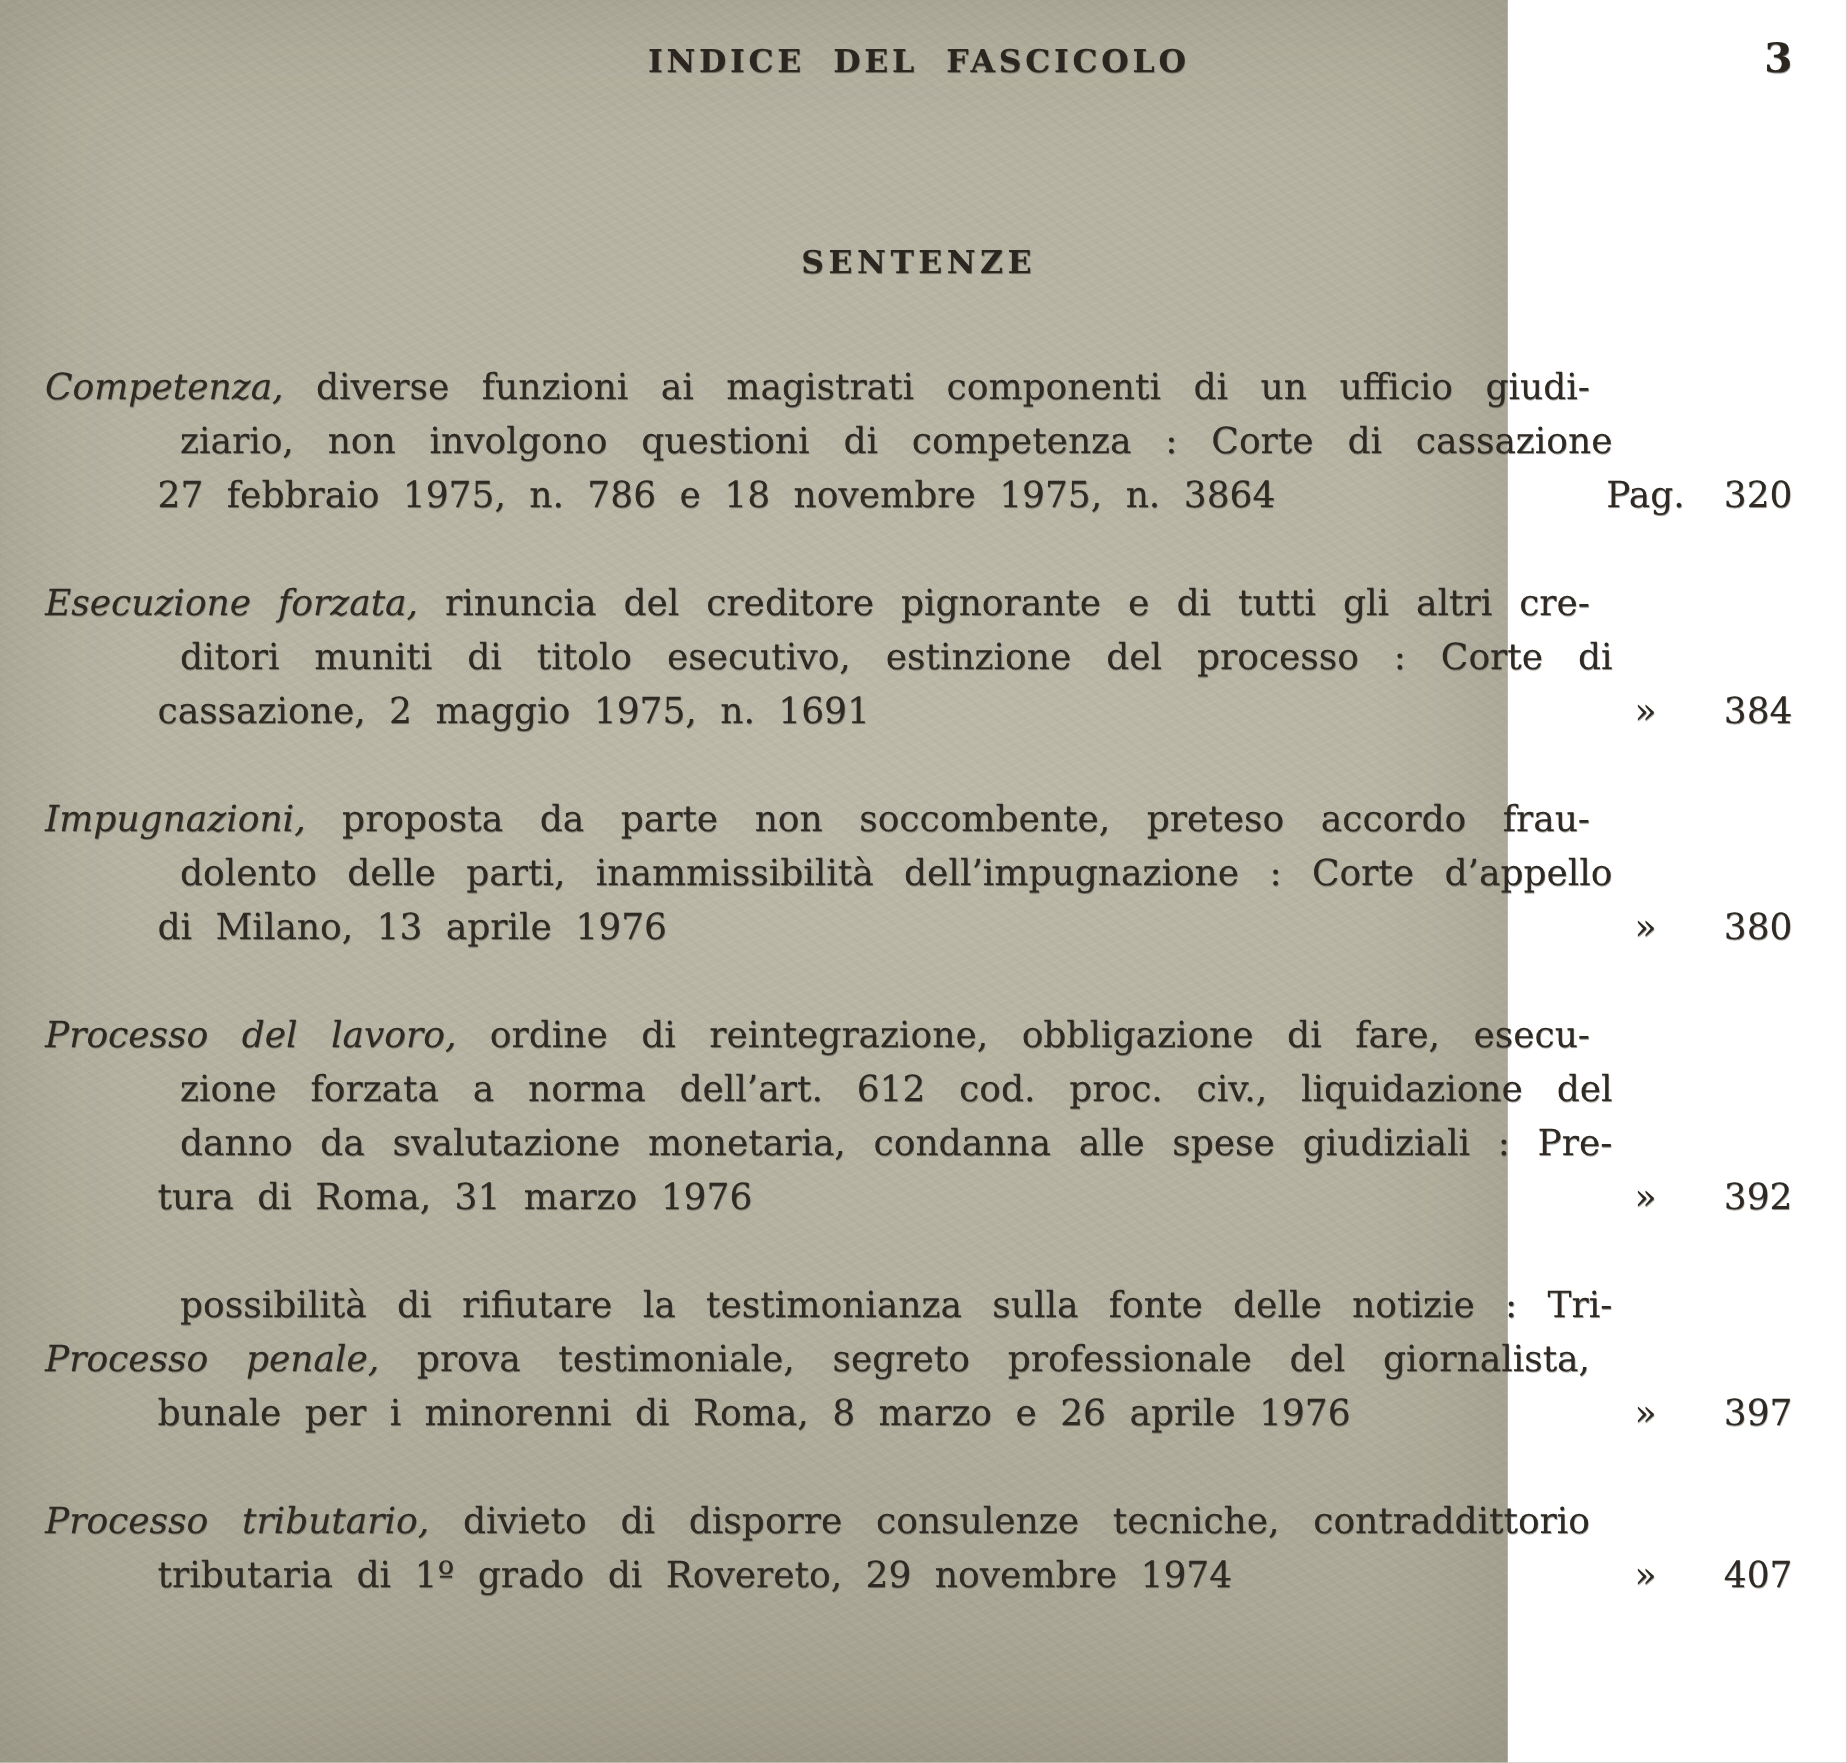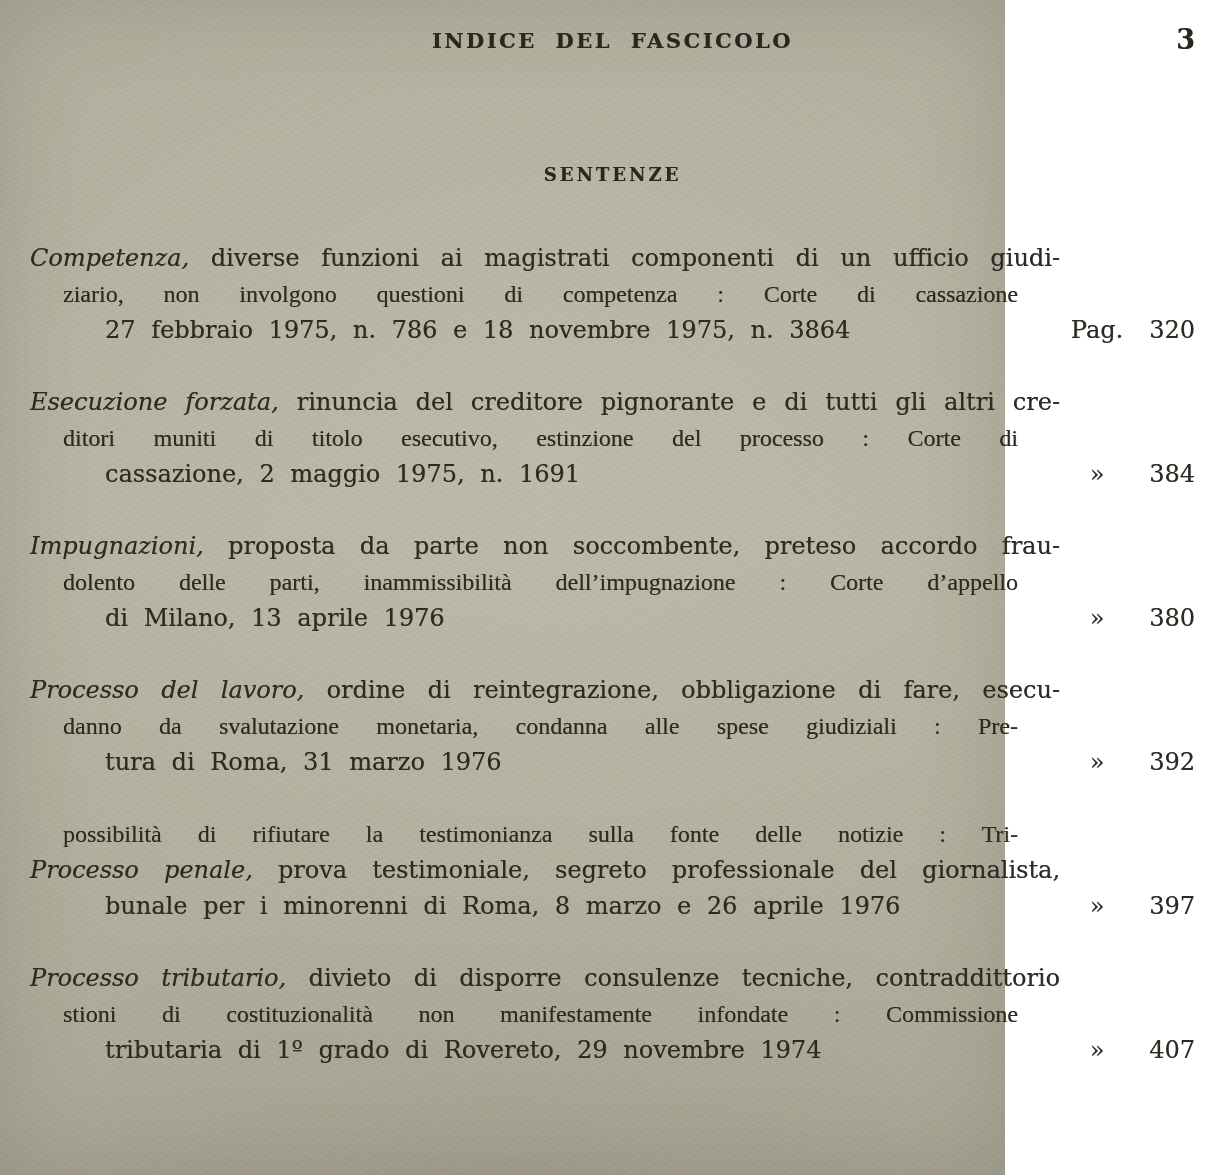--- a/index.html
+++ b/index.html
@@ -52,21 +52,21 @@
     top: -2px;
     right: 0;
     font-size: 27px;
     font-weight: bold;
     color: #2b2620;
   }
   .section-title {
     width: 1165px;
     margin: 100px 0 0 0;
     text-align: center;
-    font-size: 18px;
+    font-size: 21px;
     font-weight: 600;
     letter-spacing: 3px;
     line-height: 34px;
     color: #2b2620;
   }
   .entries {
     margin-top: 48px;
     width: 1165px;
   }
   .entry {
@@ -75,23 +75,22 @@
     line-height: 36px;
   }
   .line {
     width: 1030px;
     text-align: justify;
     text-align-last: justify;
     text-justify: inter-word;
     white-space: nowrap;
   }
   .cont-line {
-    margin-left: 33px;
+    margin-left: 90px;
     width: 955px;
-    font-family: Liberation Serif, serif;
   }
   .term { font-style: italic; }
   .tail {
     margin-left: 75px;
     width: 1090px;
     display: flex;
     align-items: flex-start;
   }
   .tail-text {
     white-space: nowrap;
@@ -153,41 +152,41 @@
         <div class="line cont-line">dolento delle parti, inammissibilità dell’impugnazione : Corte d’appello</div>
         <div class="tail">
           <span class="tail-text">di Milano, 13 aprile 1976</span>
           <span class="leader"></span>
           <span class="ref-label">»</span>
           <span class="ref-num">380</span>
         </div>
       </div>
       <div class="entry">
         <div class="line first-line"><span class="term">Processo del lavoro,</span><span class="rest"> ordine di reintegrazione, obbligazione di fare, esecu-</span></div>
+        <div class="line cont-line">zione forzata a norma dell’art. 612 cod. proc. civ., liquidazione del</div>
         <div class="line cont-line">danno da svalutazione monetaria, condanna alle spese giudiziali : Pre-</div>
         <div class="tail">
           <span class="tail-text">tura di Roma, 31 marzo 1976</span>
           <span class="leader"></span>
           <span class="ref-label">»</span>
           <span class="ref-num">392</span>
         </div>
       </div>
       <div class="entry">
         <div class="line cont-line">possibilità di rifiutare la testimonianza sulla fonte delle notizie : Tri-</div>
         <div class="line first-line"><span class="term">Processo penale,</span><span class="rest"> prova testimoniale, segreto professionale del giornalista,</span></div>
         <div class="tail">
           <span class="tail-text">bunale per i minorenni di Roma, 8 marzo e 26 aprile 1976</span>
           <span class="leader"></span>
           <span class="ref-label">»</span>
           <span class="ref-num">397</span>
         </div>
       </div>
       <div class="entry">
         <div class="line first-line"><span class="term">Processo tributario,</span><span class="rest"> divieto di disporre consulenze tecniche, contraddittorio</span></div>
-        <div class="line cont-line">stioni di costituzionalità non manifestamente infondate : Commissione</div>
         <div class="tail">
           <span class="tail-text">tributaria di 1º grado di Rovereto, 29 novembre 1974</span>
           <span class="leader"></span>
           <span class="ref-label">»</span>
           <span class="ref-num">407</span>
         </div>
       </div>
     </div>
 </div>
 

